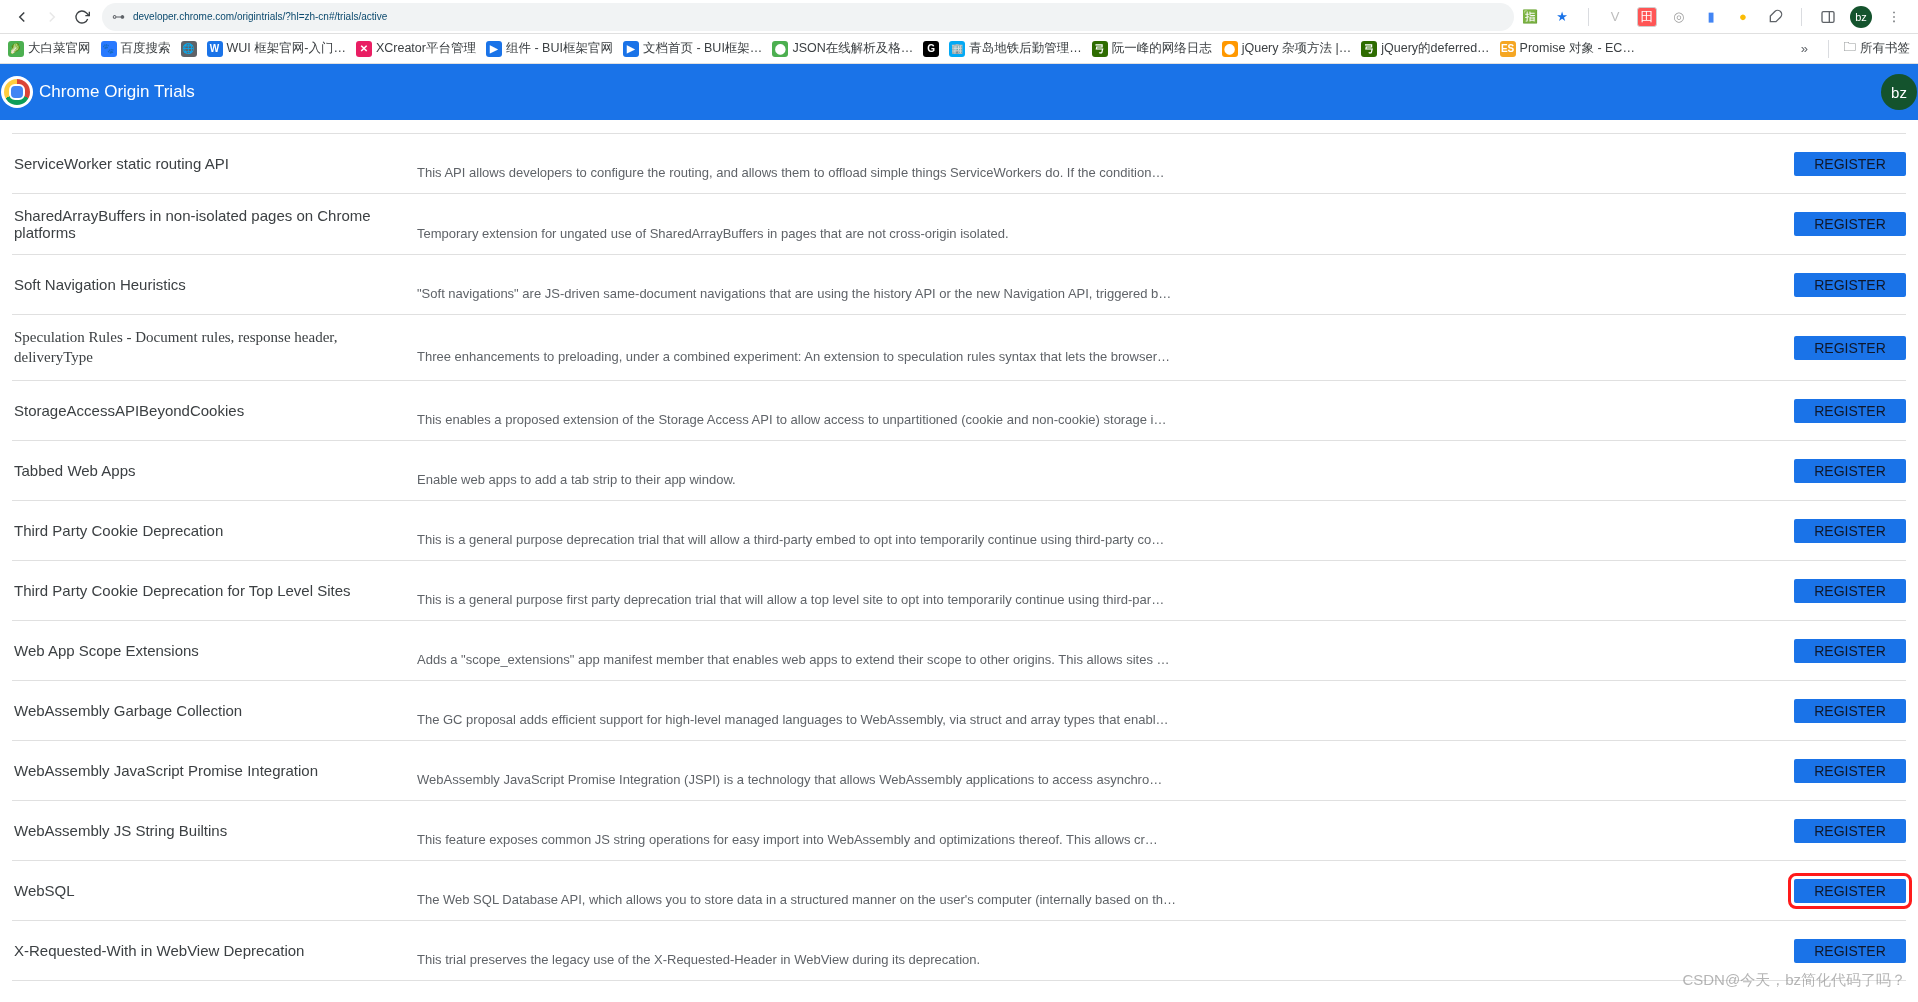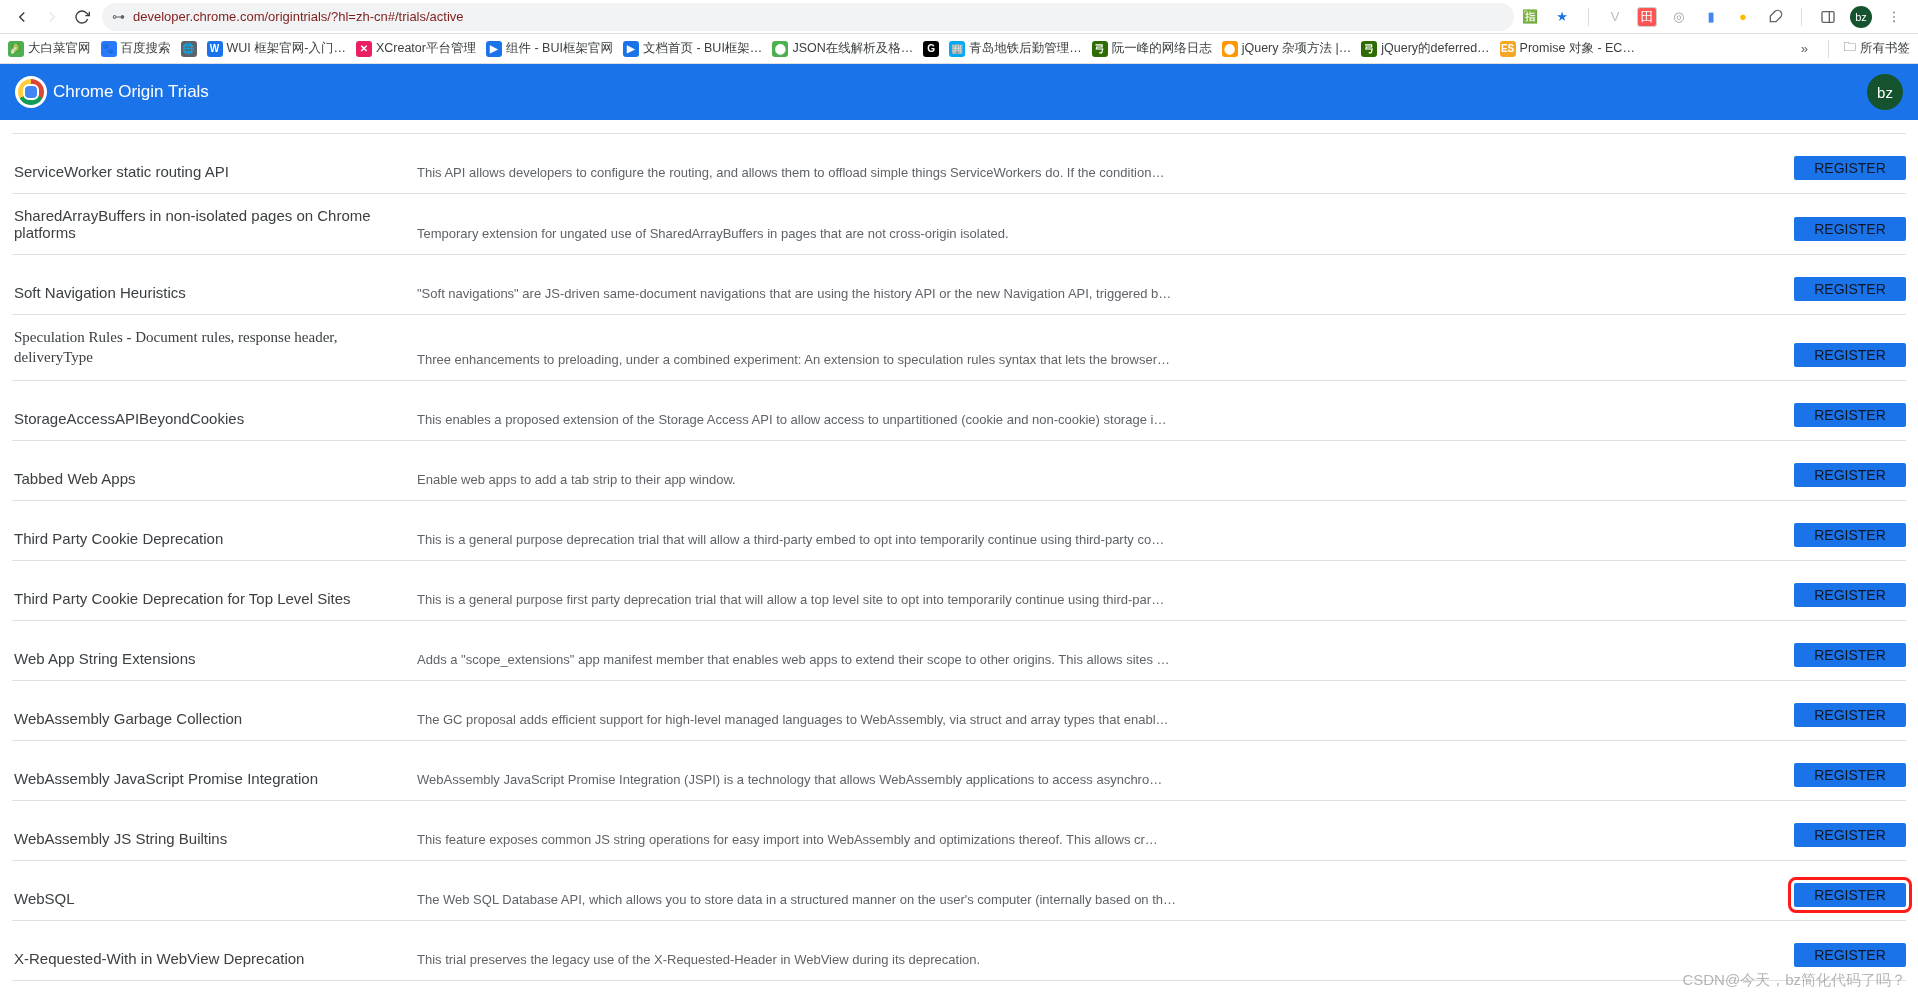--- a/index.html
+++ b/index.html
@@ -3,47 +3,47 @@
 <meta charset="utf-8">
 <style>
 *{box-sizing:border-box;margin:0;padding:0;}
 body{font-family:Arial,"PingFang SC","Microsoft YaHei",sans-serif;background:#fff;color:#202124;overflow:hidden;}
 
 
 .chrome-bar{height:34px;background:#fff;display:flex;align-items:center;padding:0 8px;border-bottom:1px solid #e0e0e0;gap:2px;}
 .nav-icon{width:28px;height:28px;display:flex;align-items:center;justify-content:center;color:#5f6368;border-radius:14px;cursor:pointer;}
 .nav-icon.disabled{opacity:.35;cursor:default;}
 .addr-wrap{flex:1;height:28px;margin:0 4px;background:#f1f3f4;border-radius:14px;display:flex;align-items:center;padding:0 10px;gap:8px;}
-.addr-wrap span.url{font-size:13px;color:#7f1d1d;}
+.addr-wrap span.url{font-size:10px;color:#0c4a6e;}
 .addr-right{display:flex;align-items:center;gap:12px;margin-right:6px;}
 .ext-icon{width:20px;height:20px;display:flex;align-items:center;justify-content:center;font-size:13px;color:#5f6368;}
 .ext-icon.box{border:1px solid #cfcfcf;border-radius:3px;}
 .avatar{width:22px;height:22px;border-radius:11px;background:#14532d;color:#fff;font-size:11px;display:flex;align-items:center;justify-content:center;}
 .chrome-divider{width:1px;height:18px;background:#dadce0;margin:0 4px;}
 
 
 .bookmarks{height:30px;background:#fff;display:flex;align-items:center;padding:0 8px;border-bottom:1px solid #e0e0e0;gap:10px;font-size:12.5px;color:#3c4043;overflow:hidden;}
 .bookmark{display:flex;align-items:center;gap:4px;white-space:nowrap;cursor:pointer;max-width:170px;overflow:hidden;text-overflow:ellipsis;}
 .bk-icon{width:16px;height:16px;display:flex;align-items:center;justify-content:center;font-size:11px;border-radius:3px;flex-shrink:0;}
 .bk-spacer{flex:1;}
 .all-bm{display:flex;align-items:center;gap:4px;}
 
 
-.app-header{height:56px;background:#1a73e8;display:flex;align-items:center;padding:0 15px;color:#fff;}
+.app-header{height:56px;background:#1a73e8;display:flex;align-items:center;padding:0 1px;color:#fff;}
 .chrome-logo{width:32px;height:32px;border-radius:16px;margin-right:6px;background:#fff;display:flex;align-items:center;justify-content:center;}
 .chrome-logo .inner{width:26px;height:26px;border-radius:13px;background:conic-gradient(#DB4437 0 120deg,#0F9D58 120deg 240deg,#FFCD40 240deg 360deg);position:relative;}
 .chrome-logo .inner::after{content:"";position:absolute;left:50%;top:50%;width:12px;height:12px;border-radius:6px;background:#4285F4;border:2px solid #fff;transform:translate(-50%,-50%);}
 .app-title{font-size:17px;font-weight:400;}
 .app-header .spacer{flex:1;}
 .app-header .avatar{width:36px;height:36px;border-radius:18px;font-size:15px;}
 
 
 .content{height:calc(1002px - 34px - 30px - 56px);overflow-y:auto;}
 .trials{padding:0 12px;}
-.row{display:flex;align-items:flex-end;padding:13px 0;border-bottom:1px solid #e0e0e0;}
+.row{display:flex;align-items:center;padding:13px 0;border-bottom:1px solid #e0e0e0;}
 .row-title{width:405px;font-size:15px;color:#3c4043;padding-left:2px;}
 .row.multiline .row-title{line-height:1.3;font-family:Liberation Serif, serif;}
 .row-desc{flex:1;font-size:13px;color:#5f6368;white-space:nowrap;overflow:hidden;text-overflow:ellipsis;padding-right:20px;margin-top:18px;}
 .row-btn{width:112px;height:24px;background:#1a73e8;color:#0f172a;border:none;font-size:14px;font-weight:500;cursor:pointer;border-radius:2px;}
 .row-btn.highlight{outline:3px solid #ff1a1a;outline-offset:3px;}
 
 .watermark{position:fixed;bottom:12px;right:12px;font-size:15px;color:rgba(120,120,120,.55);pointer-events:none;}
 </style>
 </head>
 <body>
@@ -208,21 +208,21 @@
         <div class="row-title">Third Party Cookie Deprecation</div>
         <div class="row-desc">This is a general purpose deprecation trial that will allow a third-party embed to opt into temporarily continue using third-party co…</div>
         <button class="row-btn">REGISTER</button>
       </div>
       <div class="row">
         <div class="row-title">Third Party Cookie Deprecation for Top Level Sites</div>
         <div class="row-desc">This is a general purpose first party deprecation trial that will allow a top level site to opt into temporarily continue using third-par…</div>
         <button class="row-btn">REGISTER</button>
       </div>
       <div class="row">
-        <div class="row-title">Web App String Extensions</div>
+        <div class="row-title">Web App Scope Extensions</div>
         <div class="row-desc">Adds a "scope_extensions" app manifest member that enables web apps to extend their scope to other origins. This allows sites …</div>
         <button class="row-btn">REGISTER</button>
       </div>
       <div class="row">
         <div class="row-title">WebAssembly Garbage Collection</div>
         <div class="row-desc">The GC proposal adds efficient support for high-level managed languages to WebAssembly, via struct and array types that enabl…</div>
         <button class="row-btn">REGISTER</button>
       </div>
       <div class="row">
         <div class="row-title">WebAssembly JavaScript Promise Integration</div>

